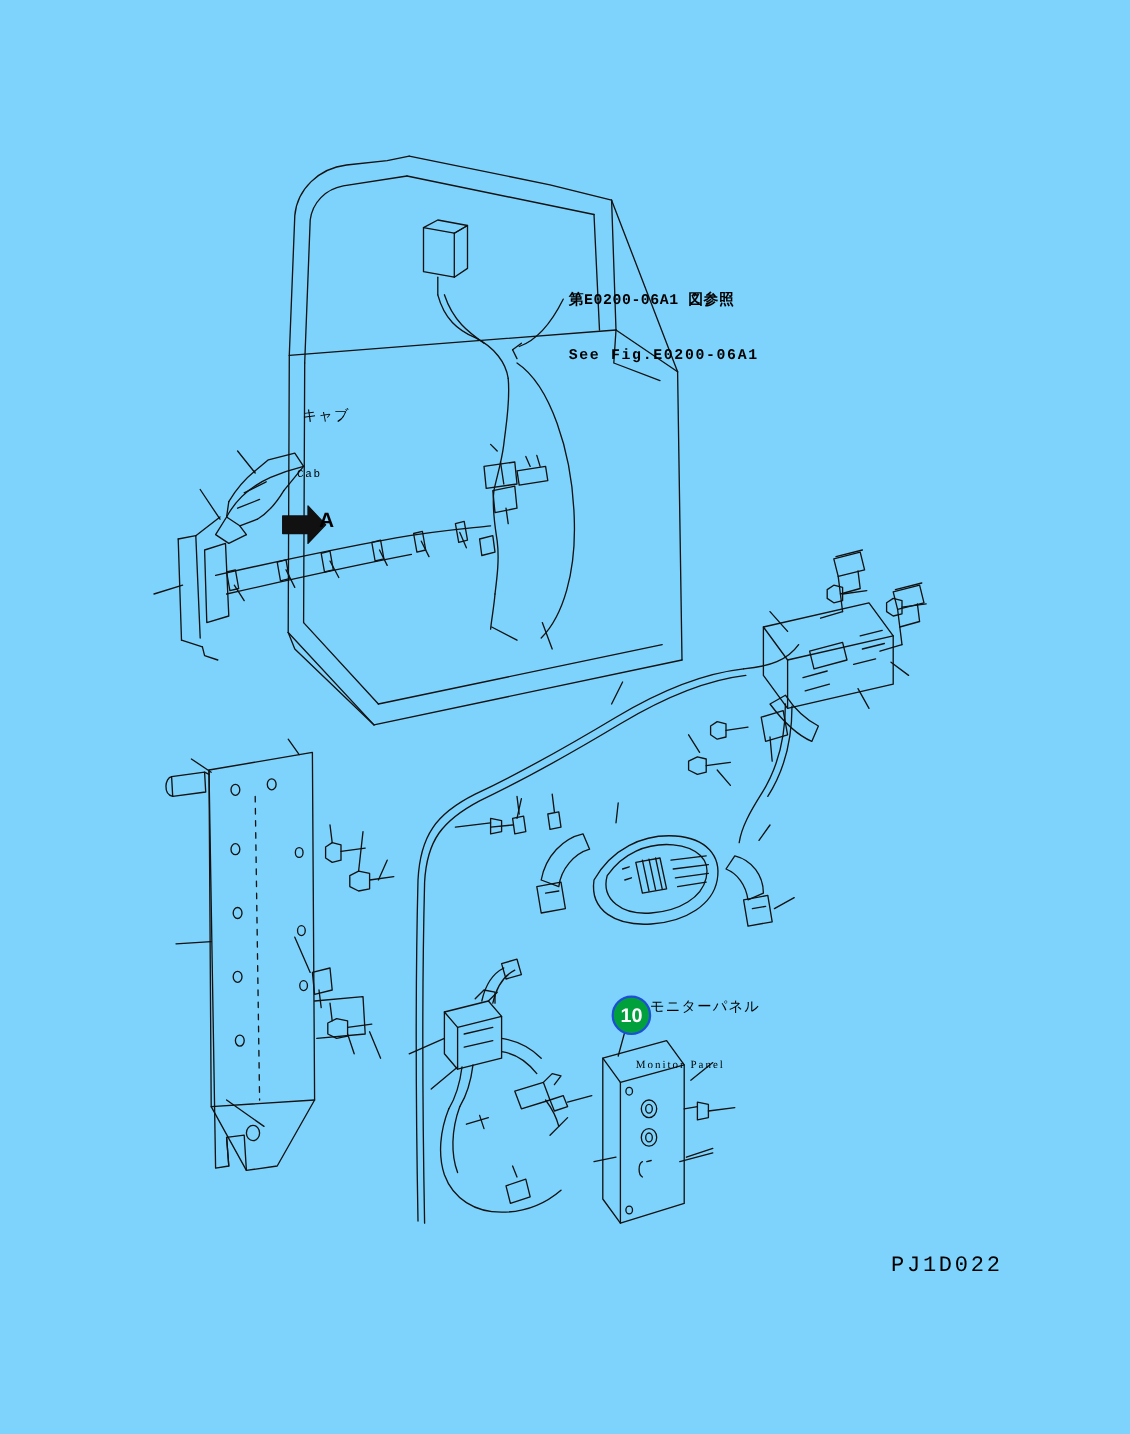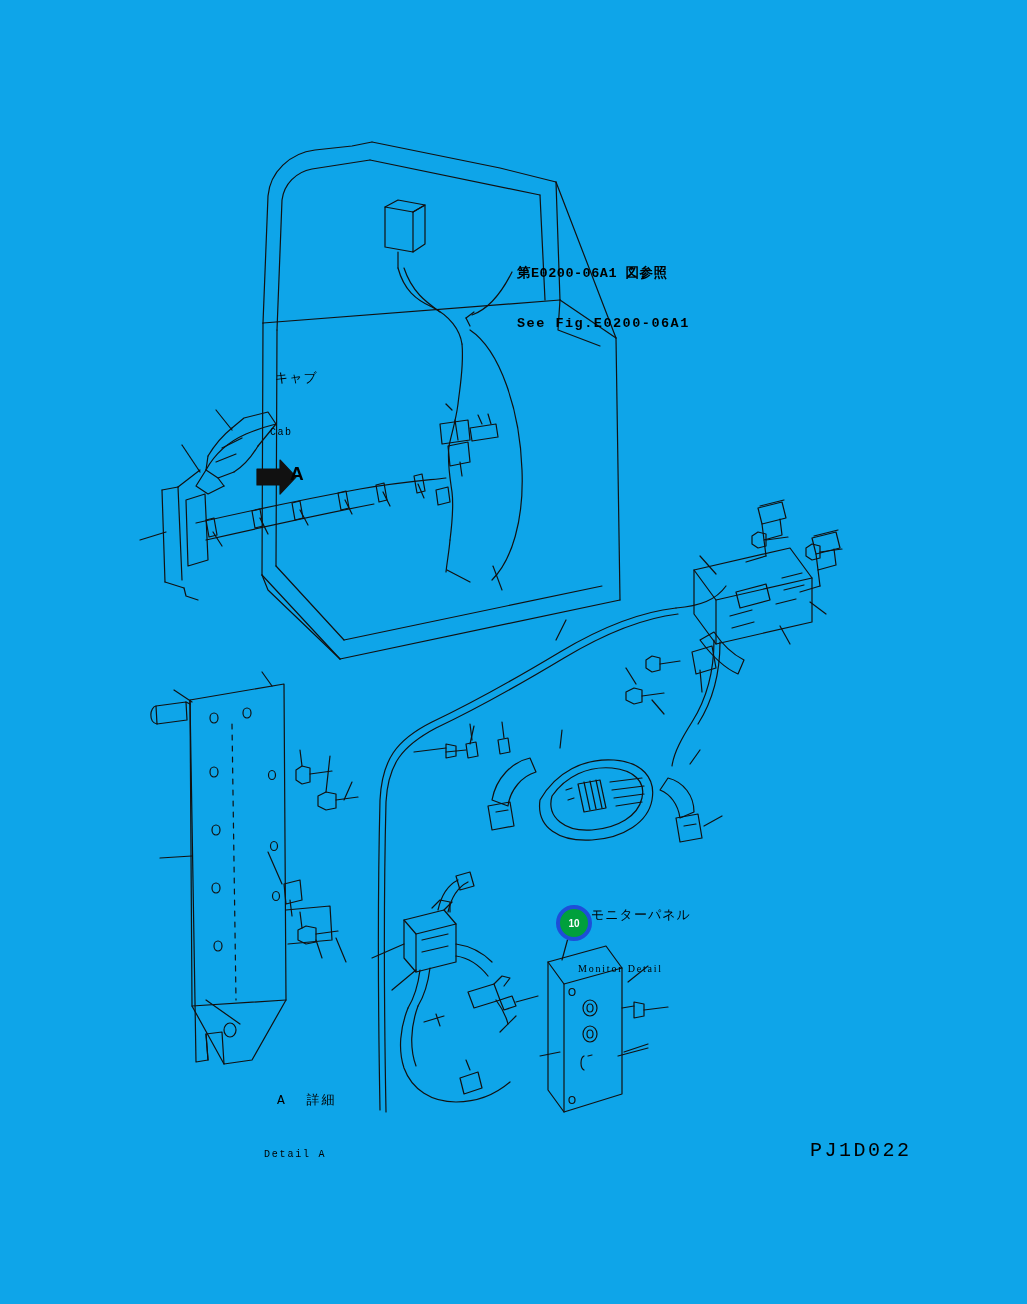--- a/index.html
+++ b/index.html
@@ -9,21 +9,21 @@
   }
   body {
     font-family: "Liberation Mono", monospace;
     color: #000;
   }
   #page {
     position: relative;
     width: 1027px;
     height: 1304px;
     overflow: hidden;
-    background: #0ea5e9;
+    background: #7dd3fc;
   }
   #diagram-svg {
     position: absolute;
     left: 0;
     top: 0;
     width: 1027px;
     height: 1304px;
   }
   .lbl {
     position: absolute;
@@ -36,24 +36,24 @@
   .lbl-en { font-size: 10px; letter-spacing: 1.5px; }
   .lbl-ref { font-size: 13.5px; letter-spacing: 0.5px; font-weight: 600; }
   .lbl-code { font-size: 20px; letter-spacing: 2.5px; }
   .lbl-arrowA { font-size: 19px; font-weight: 700; font-family: "Liberation Sans", sans-serif; }
   .callout {
     position: absolute;
     width: 36px;
     height: 36px;
     border-radius: 50%;
     background: #00a03c;
-    border: 4px solid #1d4ed8;
+    border: 2px solid #1d4ed8;
     color: #ffffff;
     font-family: "Liberation Sans", sans-serif;
-    font-size: 10px;
+    font-size: 18px;
     font-weight: 700;
     display: flex;
     align-items: center;
     justify-content: center;
     box-sizing: border-box;
   }
 </style>
 </head>
 <body>
 
@@ -386,25 +386,21 @@
 
   <div class="lbl" style="left:262px; top:331px;">
     <div class="lbl-jp">キャブ</div>
     <div class="lbl-en" style="padding-left:8px;">Cab</div>
   </div>
 
   <div class="lbl lbl-arrowA" style="left:290px; top:462px;">A</div>
 
   <div class="lbl" style="left:578px; top:867px;font-family:Liberation Serif, serif;">
     <div class="lbl-jp">モニターパネル</div>
-    <div class="lbl-en" style="letter-spacing:1.8px;">Monitor Detail</div>
+    <div class="lbl-en" style="letter-spacing:1.8px;">Monitor Panel</div>
   </div>
 
-  <div class="lbl" style="left:264px; top:1053px;">
-    <div class="lbl-jp" style="letter-spacing:2px;">A  詳細</div>
-    <div class="lbl-en" style="letter-spacing:1.8px;">Detail A</div>
-  </div>
 
   <div class="lbl lbl-code" style="left:810px; top:1138px;">PJ1D022</div>
 
   <div class="callout" style="left:556px; top:905px;">10</div>
 
 </div>
 
 </body></html>

